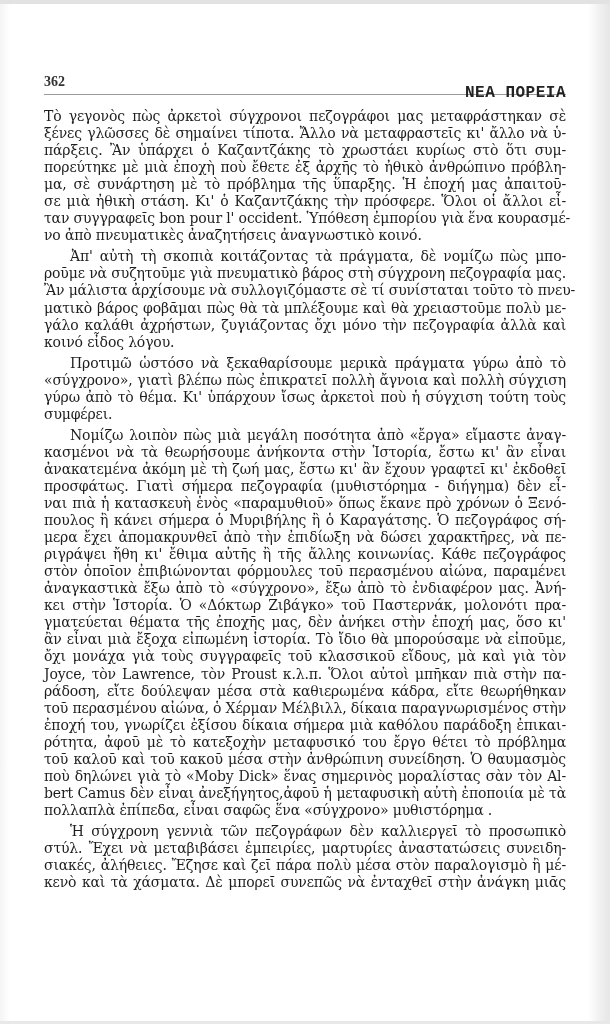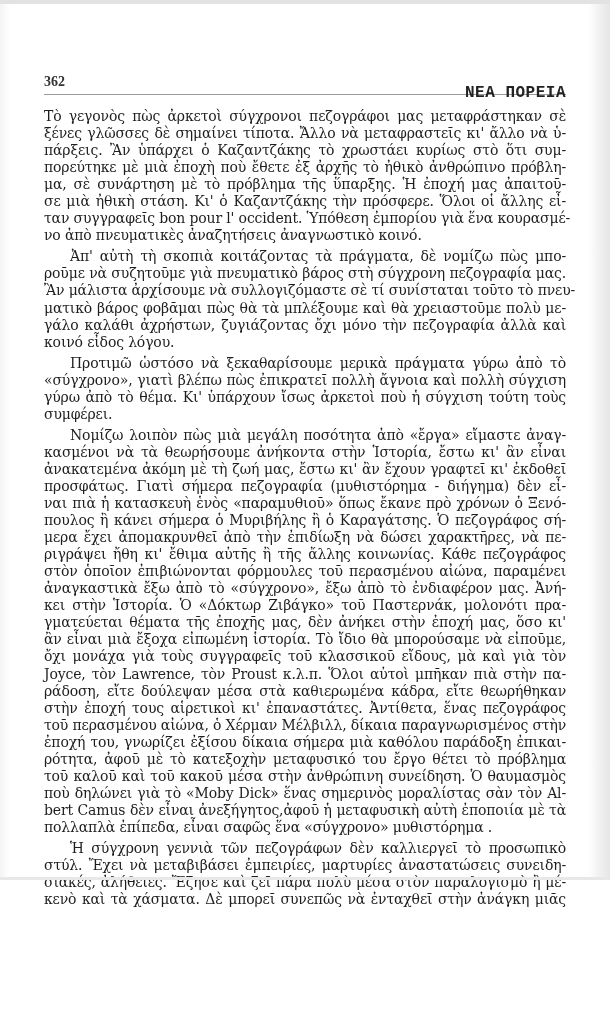--- a/index.html
+++ b/index.html
@@ -13,21 +13,21 @@
       background: #ffffff;
       position: relative;
       font-family: "DejaVu Serif", "Liberation Serif", serif;
       color: #1e1e1e;
     }
     .page {
       position: absolute;
       left: 0;
       top: 0;
       width: 610px;
-      height: 880px;
+      height: 1024px;
       background: linear-gradient(to right, #f4f4f4 0px, #ffffff 10px, #ffffff 588px, #f0f0f0 600px, #e6e6e6 610px);
     }
     .top-edge {
       position: absolute;
       left: 0;
       top: 0;
       width: 610px;
       height: 4px;
       background: #e2e2e2;
     }
@@ -105,21 +105,21 @@
     <span class="journal-title">ΝΕΑ ΠΟΡΕΙΑ</span>
   </div>
 
   <div class="body-text" id="body-text">
       <div>
         <span class="line">Τὸ γεγονὸς πὼς ἀρκετοὶ σύγχρονοι πεζογράφοι μας μεταφράστηκαν σὲ</span>
         <span class="line">ξένες γλῶσσες δὲ σημαίνει τίποτα. Ἄλλο νὰ μεταφραστεῖς κι' ἄλλο νὰ ὑ-</span>
         <span class="line">πάρξεις. Ἂν ὑπάρχει ὁ Καζαντζάκης τὸ χρωστάει κυρίως στὸ ὅτι συμ-</span>
         <span class="line">πορεύτηκε μὲ μιὰ ἐποχὴ ποὺ ἔθετε ἐξ ἀρχῆς τὸ ἠθικὸ ἀνθρώπινο πρόβλη-</span>
         <span class="line">μα, σὲ συνάρτηση μὲ τὸ πρόβλημα τῆς ὕπαρξης. Ἡ ἐποχή μας ἀπαιτοῦ-</span>
-        <span class="line">σε μιὰ ἠθικὴ στάση. Κι' ὁ Καζαντζάκης τὴν πρόσφερε. Ὅλοι οἱ ἄλλης εἶ-</span>
+        <span class="line">σε μιὰ ἠθικὴ στάση. Κι' ὁ Καζαντζάκης τὴν πρόσφερε. Ὅλοι οἱ ἄλλοι εἶ-</span>
         <span class="line">ταν συγγραφεῖς bon pour l' occident. Ὑπόθεση ἐμπορίου γιὰ ἕνα κουρασμέ-</span>
         <span class="line last">νο ἀπὸ πνευματικὲς ἀναζητήσεις ἀναγνωστικὸ κοινό.</span>
       </div>
       <div class="para-gap"></div>
       <div>
         <span class="line indent">Ἀπ' αὐτὴ τὴ σκοπιὰ κοιτάζοντας τὰ πράγματα, δὲ νομίζω πὼς μπο-</span>
         <span class="line">ροῦμε νὰ συζητοῦμε γιὰ πνευματικὸ βάρος στὴ σύγχρονη πεζογραφία μας.</span>
         <span class="line">Ἂν μάλιστα ἀρχίσουμε νὰ συλλογιζόμαστε σὲ τί συνίσταται τοῦτο τὸ πνευ-</span>
         <span class="line">ματικὸ βάρος φοβᾶμαι πὼς θὰ τὰ μπλέξουμε καὶ θὰ χρειαστοῦμε πολὺ με-</span>
         <span class="line">γάλο καλάθι ἀχρήστων, ζυγιάζοντας ὄχι μόνο τὴν πεζογραφία ἀλλὰ καὶ</span>
@@ -143,21 +143,20 @@
         <span class="line">μερα ἔχει ἀπομακρυνθεῖ ἀπὸ τὴν ἐπιδίωξη νὰ δώσει χαρακτῆρες, νὰ πε-</span>
         <span class="line">ριγράψει ἤθη κι' ἔθιμα αὐτῆς ἢ τῆς ἄλλης κοινωνίας. Κάθε πεζογράφος</span>
         <span class="line">στὸν ὁποῖον ἐπιβιώνονται φόρμουλες τοῦ περασμένου αἰώνα, παραμένει</span>
         <span class="line">ἀναγκαστικὰ ἔξω ἀπὸ τὸ «σύγχρονο», ἔξω ἀπὸ τὸ ἐνδιαφέρον μας. Ἀνή-</span>
         <span class="line">κει στὴν Ἱστορία. Ὁ «Δόκτωρ Ζιβάγκο» τοῦ Παστερνάκ, μολονότι πρα-</span>
         <span class="line">γματεύεται θέματα τῆς ἐποχῆς μας, δὲν ἀνήκει στὴν ἐποχή μας, ὅσο κι'</span>
         <span class="line">ἂν εἶναι μιὰ ἔξοχα εἰπωμένη ἱστορία. Τὸ ἴδιο θὰ μπορούσαμε νὰ εἰποῦμε,</span>
         <span class="line">ὄχι μονάχα γιὰ τοὺς συγγραφεῖς τοῦ κλασσικοῦ εἴδους, μὰ καὶ γιὰ τὸν</span>
         <span class="line">Joyce, τὸν Lawrence, τὸν Proust κ.λ.π. Ὅλοι αὐτοὶ μπῆκαν πιὰ στὴν πα-</span>
         <span class="line">ράδοση, εἴτε δούλεψαν μέσα στὰ καθιερωμένα κάδρα, εἴτε θεωρήθηκαν</span>
-        <span class="line">στὴν ἐποχή τους αἱρετικοὶ κι' ἐπαναστάτες. Ἀντίθετα, ἕνας πεζογράφος</span>
         <span class="line">τοῦ περασμένου αἰώνα, ὁ Χέρμαν Μέλβιλλ, δίκαια παραγνωρισμένος στὴν</span>
         <span class="line">ἐποχή του, γνωρίζει ἐξίσου δίκαια σήμερα μιὰ καθόλου παράδοξη ἐπικαι-</span>
         <span class="line">ρότητα, ἀφοῦ μὲ τὸ κατεξοχὴν μεταφυσικό του ἔργο θέτει τὸ πρόβλημα</span>
         <span class="line">τοῦ καλοῦ καὶ τοῦ κακοῦ μέσα στὴν ἀνθρώπινη συνείδηση. Ὁ θαυμασμὸς</span>
         <span class="line">ποὺ δηλώνει γιὰ τὸ «Moby Dick» ἕνας σημερινὸς μοραλίστας σὰν τὸν Al-</span>
         <span class="line">bert Camus δὲν εἶναι ἀνεξήγητος,ἀφοῦ ἡ μεταφυσικὴ αὐτὴ ἐποποιία μὲ τὰ</span>
         <span class="line last">πολλαπλὰ ἐπίπεδα, εἶναι σαφῶς ἕνα «σύγχρονο» μυθιστόρημα .</span>
       </div>
       <div class="para-gap"></div>
       <div>

